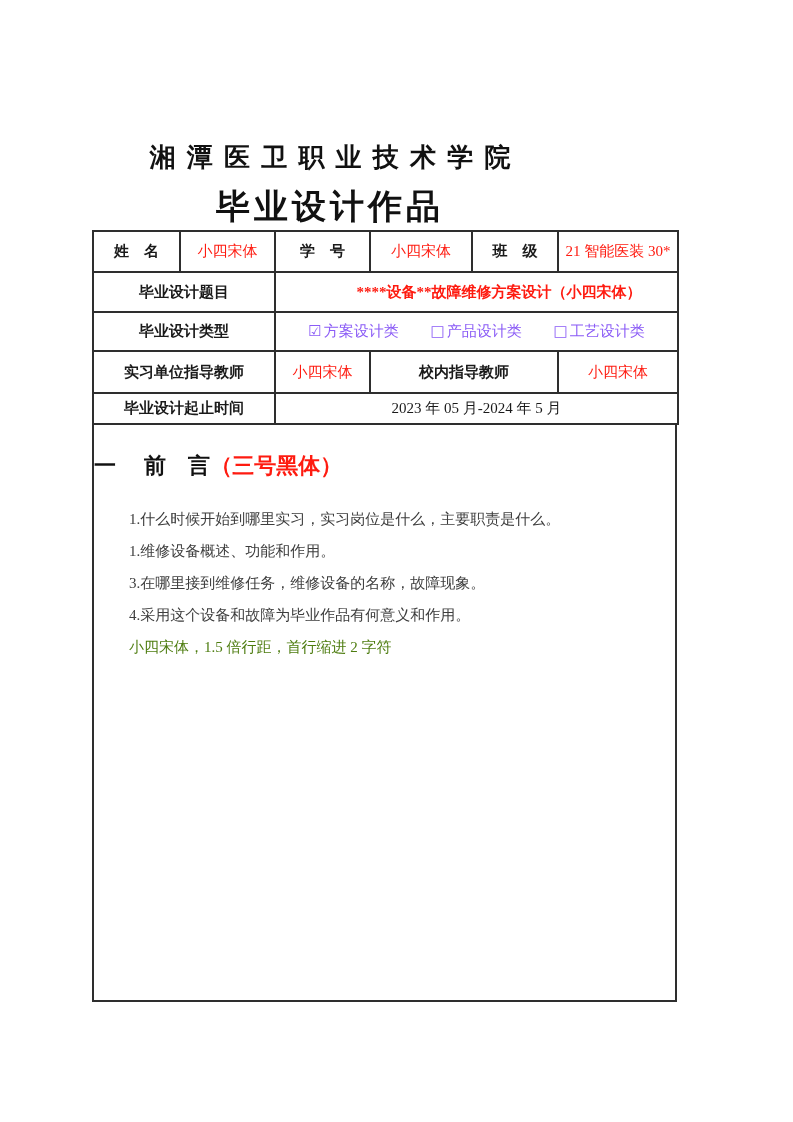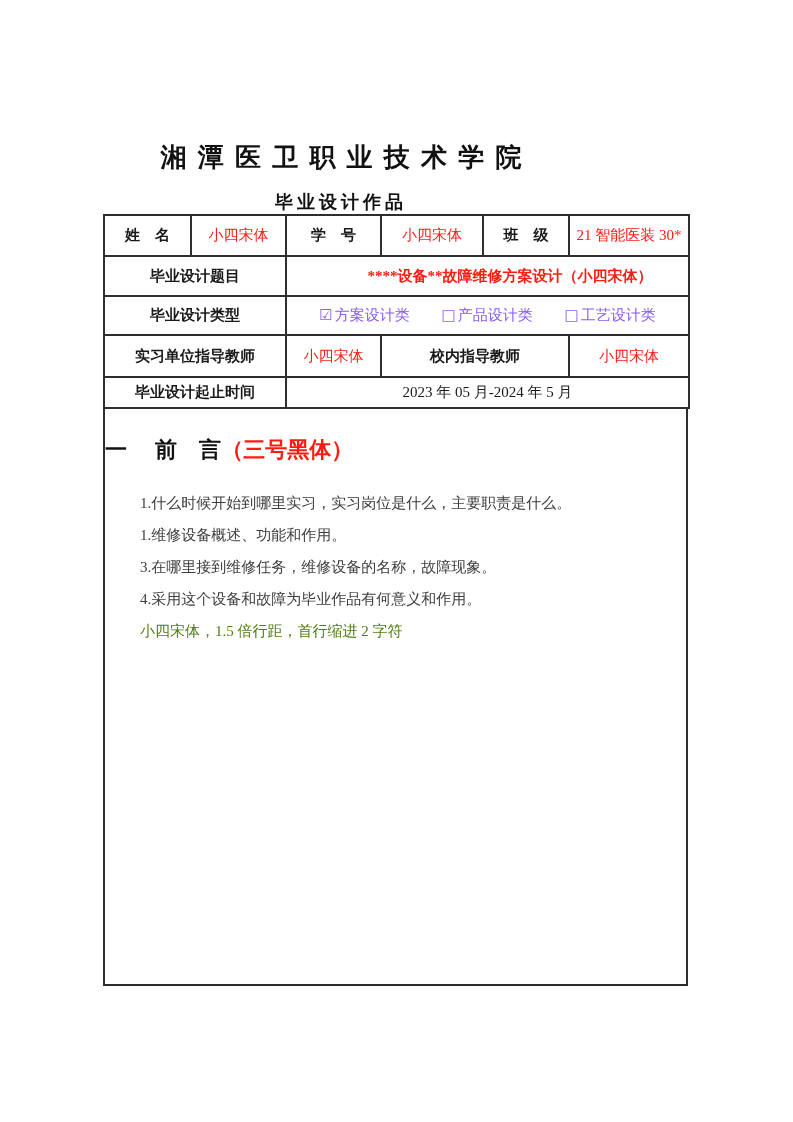--- a/index.html
+++ b/index.html
@@ -7,38 +7,38 @@
   .page {
     position:relative;
     width:793px; height:1122px;
     background:#ffffff;
     font-family:"Liberation Serif", serif;
     color:#1a1a1a;
     overflow:hidden;
   }
   .content {
     position:absolute;
-    left:103px; top:140px;
+    left:92px; top:140px;
     width:476px;
   }
   .doc-title {
     text-align:center;
     font-family:"Liberation Sans", sans-serif;
     font-weight:bold;
     font-size:26px;
     word-spacing:4px;
     color:#111;
   }
   .doc-subtitle {
     text-align:center;
     font-family:"Liberation Sans", sans-serif;
     font-weight:bold;
-    font-size:18px;
+    font-size:34px;
     letter-spacing:4px;
-    margin-top:15px;
+    margin-top:9px;
     color:#111;
   }
   table.info-table {
     border-collapse:collapse;
     width:585px;
     margin-top:0;
     table-layout:fixed;
   }
   table.info-table td {
     border:2px solid #2e2e2e;

